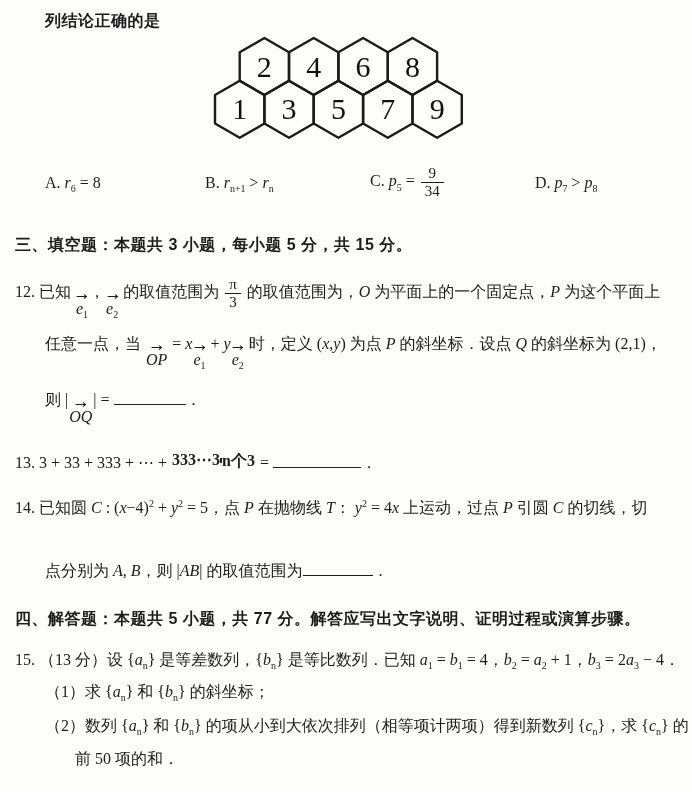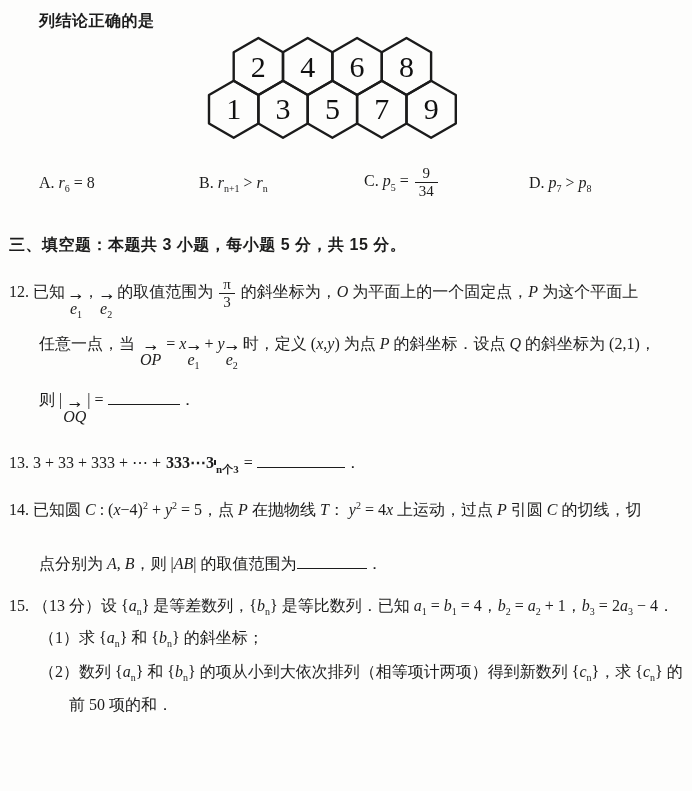--- a/index.html
+++ b/index.html
@@ -4,21 +4,21 @@
 <style>
   html, body { margin:0; padding:0; }
   body {
     width: 692px; height: 791px; overflow: hidden;
     background: #fdfdfc;
     font-family: "Liberation Serif", "DejaVu Serif", serif;
     color: #1c1c1c;
     font-size: 16px;
     line-height: 1.35;
   }
-  #doc-root { padding: 8px 14px 0 9px; }
+  #doc-root { padding: 8px 14px 0 15px; }
 
   .line { white-space: nowrap; }
   .bold { font-weight: 700; font-family: "Liberation Sans", "DejaVu Sans", sans-serif; letter-spacing: 0.5px; }
   .ind-1 { margin-left: 30px; }
   .ind-2 { margin-left: 60px; }
 
   .v { font-style: italic; }
   sub { font-size: 10px; line-height: 0; }
   sup { font-size: 10px; line-height: 0; }
 
@@ -29,21 +29,21 @@
 
   
   .frac { display: inline-flex; flex-direction: column; align-items: center; vertical-align: middle; line-height: 1.05; font-size: 15px; margin: 0 2px; }
   .frac .den { border-top: 1.5px solid #1c1c1c; padding: 1px 4px 0 4px; }
   .frac .num { padding: 0 4px; }
 
   
   .ubrace { display: inline-flex; flex-direction: row; align-items: center; vertical-align: top; line-height: 1.1; margin: 0 1px; font-weight: bold; }
   .ub-main { }
   .ub-brace { width: 92%; height: 4px; border-left: 1.2px solid #1c1c1c; border-right: 1.2px solid #1c1c1c; border-bottom: 1.2px solid #1c1c1c; border-radius: 0 0 5px 5px; }
-  .ub-label { font-size: 11px; margin-top: 12px; text-align: center; }
+  .ub-label { font-size: 16px; margin-top: 1px; text-align: center; }
 
   .blank { display: inline-block; border-bottom: 1.5px solid #1c1c1c; height: 1em; vertical-align: baseline; }
 
   
   .figure-wrap { margin: 4px 0 0 198px; }
   .figure-wrap svg { display: block; }
   .hex-cell { fill: none; stroke: #1b1b1b; stroke-width: 2.4; stroke-linejoin: round; }
   .hex-label { font-family: "Liberation Serif", "DejaVu Serif", serif; font-size: 30px; fill: #111; text-anchor: middle; }
 
   
@@ -54,21 +54,21 @@
   .option:nth-child(3) { width: 165px; }
 
   
   [data-name="intro-line"]            { margin-top: 2px; }
   [data-name="section-fillin-heading"]{ margin-top: 28px; }
   [data-name="problem-12-line-1"]     { margin-top: 22px; }
   [data-name="problem-12-line-2"]     { margin-top: 16px; }
   [data-name="problem-12-line-3"]     { margin-top: 20px; }
   [data-name="problem-13-line"]       { margin-top: 26px; }
   [data-name="problem-14-line-1"]     { margin-top: 24px; }
-  [data-name="problem-14-line-2"]     { margin-top: 32px; }
+  [data-name="problem-14-line-2"]     { margin-top: 40px; }
   [data-name="section-answer-heading"]{ margin-top: 26px; }
   [data-name="problem-15-intro"]      { margin-top: 20px; }
   [data-name="problem-15-part-1"]     { margin-top: 10px; }
   [data-name="problem-15-part-2"]     { margin-top: 13px; }
   [data-name="problem-15-part-2-cont"]{ margin-top: 11px; }
 </style>
 </head>
 <body>
 
 <div id="doc-root" data-name="exam-page">
@@ -107,21 +107,21 @@
     <div class="line bold" data-name="section-fillin-heading"><span class="t" data-name="math-text">三、填空题：本题共 3 小题，每小题 5 分，共 15 分。</span></div>
     <div class="line" data-name="problem-12-line-1"><span class="t" data-name="math-text">12. 已知 </span><span class="vec" data-name="vector">
         <span class="vec-arrow" data-name="vector-arrow-icon">→</span>
         <span data-name="vector-body"><span class="vec-body" data-name="vector-base">e</span><sub data-name="vector-subscript">1</sub></span>
       </span><span class="t" data-name="math-text">，</span><span class="vec" data-name="vector">
         <span class="vec-arrow" data-name="vector-arrow-icon">→</span>
         <span data-name="vector-body"><span class="vec-body" data-name="vector-base">e</span><sub data-name="vector-subscript">2</sub></span>
       </span><span class="t" data-name="math-text"> 的取值范围为 </span><span class="frac" data-name="fraction">
         <span class="num" data-name="fraction-numerator">π</span>
         <span class="den" data-name="fraction-denominator">3</span>
-      </span><span class="t" data-name="math-text"> 的斜坐标为，</span><span class="v" data-name="variable">O</span><span class="t" data-name="math-text"> 为平面上的一个固定点，</span><span class="v" data-name="variable">P</span><span class="t" data-name="math-text"> 为这个平面上</span></div>
+      </span><span class="t" data-name="math-text"> 的取值范围为，</span><span class="v" data-name="variable">O</span><span class="t" data-name="math-text"> 为平面上的一个固定点，</span><span class="v" data-name="variable">P</span><span class="t" data-name="math-text"> 为这个平面上</span></div>
     <div class="line ind-1" data-name="problem-12-line-2"><span class="t" data-name="math-text">任意一点，当 </span><span class="vec" data-name="vector">
         <span class="vec-arrow" data-name="vector-arrow-icon">→</span>
         <span data-name="vector-body"><span class="vec-body" data-name="vector-base">OP</span></span>
       </span><span class="t" data-name="math-text"> = </span><span class="v" data-name="variable">x</span><span class="vec" data-name="vector">
         <span class="vec-arrow" data-name="vector-arrow-icon">→</span>
         <span data-name="vector-body"><span class="vec-body" data-name="vector-base">e</span><sub data-name="vector-subscript">1</sub></span>
       </span><span class="t" data-name="math-text"> + </span><span class="v" data-name="variable">y</span><span class="vec" data-name="vector">
         <span class="vec-arrow" data-name="vector-arrow-icon">→</span>
         <span data-name="vector-body"><span class="vec-body" data-name="vector-base">e</span><sub data-name="vector-subscript">2</sub></span>
       </span><span class="t" data-name="math-text"> 时，定义 (</span><span class="v" data-name="variable">x</span><span class="t" data-name="math-text">,</span><span class="v" data-name="variable">y</span><span class="t" data-name="math-text">) 为点 </span><span class="v" data-name="variable">P</span><span class="t" data-name="math-text"> 的斜坐标．设点 </span><span class="v" data-name="variable">Q</span><span class="t" data-name="math-text"> 的斜坐标为 (2,1)，</span></div>
@@ -129,17 +129,18 @@
         <span class="vec-arrow" data-name="vector-arrow-icon">→</span>
         <span data-name="vector-body"><span class="vec-body" data-name="vector-base">OQ</span></span>
       </span><span class="t" data-name="math-text">| = </span><span class="blank" data-name="answer-blank" style="width: 72px;"></span><span class="t" data-name="math-text">．</span></div>
     <div class="line" data-name="problem-13-line"><span class="t" data-name="math-text">13. 3 + 33 + 333 + ⋯ + </span><span class="ubrace" data-name="underbrace-expression">
         <span class="ub-main" data-name="underbrace-main">333⋯3</span>
         <span class="ub-brace" data-name="underbrace-icon"></span>
         <span class="ub-label" data-name="underbrace-label">n个3</span>
       </span><span class="t" data-name="math-text"> = </span><span class="blank" data-name="answer-blank" style="width: 88px;"></span><span class="t" data-name="math-text">．</span></div>
     <div class="line" data-name="problem-14-line-1"><span class="t" data-name="math-text">14. 已知圆 </span><span class="v" data-name="variable">C</span><span class="t" data-name="math-text"> : (</span><span class="v" data-name="variable">x</span><span class="t" data-name="math-text">−4)</span><sup data-name="superscript">2</sup><span class="t" data-name="math-text"> + </span><span class="v" data-name="variable">y</span><sup data-name="superscript">2</sup><span class="t" data-name="math-text"> = 5，点 </span><span class="v" data-name="variable">P</span><span class="t" data-name="math-text"> 在抛物线 </span><span class="v" data-name="variable">T</span><span class="t" data-name="math-text">： </span><span class="v" data-name="variable">y</span><sup data-name="superscript">2</sup><span class="t" data-name="math-text"> = 4</span><span class="v" data-name="variable">x</span><span class="t" data-name="math-text"> 上运动，过点 </span><span class="v" data-name="variable">P</span><span class="t" data-name="math-text"> 引圆 </span><span class="v" data-name="variable">C</span><span class="t" data-name="math-text"> 的切线，切</span></div>
     <div class="line ind-1" data-name="problem-14-line-2"><span class="t" data-name="math-text">点分别为 </span><span class="v" data-name="variable">A</span><span class="t" data-name="math-text">, </span><span class="v" data-name="variable">B</span><span class="t" data-name="math-text">，则 |</span><span class="v" data-name="variable">AB</span><span class="t" data-name="math-text">| 的取值范围为</span><span class="blank" data-name="answer-blank" style="width: 70px;"></span><span class="t" data-name="math-text">．</span></div>
+    <div class="line bold" data-name="section-answer-heading"><span class="t" data-name="math-text">四、解答题：本题共 5 小题，共 77 分。解答应写出文字说明、证明过程或演算步骤。</span></div>
     <div class="line" data-name="problem-15-intro"><span class="t" data-name="math-text">15. （13 分）设 {</span><span class="v" data-name="variable">a</span><sub data-name="subscript">n</sub><span class="t" data-name="math-text">} 是等差数列，{</span><span class="v" data-name="variable">b</span><sub data-name="subscript">n</sub><span class="t" data-name="math-text">} 是等比数列．已知 </span><span class="v" data-name="variable">a</span><sub data-name="subscript">1</sub><span class="t" data-name="math-text"> = </span><span class="v" data-name="variable">b</span><sub data-name="subscript">1</sub><span class="t" data-name="math-text"> = 4，</span><span class="v" data-name="variable">b</span><sub data-name="subscript">2</sub><span class="t" data-name="math-text"> = </span><span class="v" data-name="variable">a</span><sub data-name="subscript">2</sub><span class="t" data-name="math-text"> + 1，</span><span class="v" data-name="variable">b</span><sub data-name="subscript">3</sub><span class="t" data-name="math-text"> = 2</span><span class="v" data-name="variable">a</span><sub data-name="subscript">3</sub><span class="t" data-name="math-text"> − 4．</span></div>
     <div class="line ind-1" data-name="problem-15-part-1"><span class="t" data-name="math-text">（1）求 {</span><span class="v" data-name="variable">a</span><sub data-name="subscript">n</sub><span class="t" data-name="math-text">} 和 {</span><span class="v" data-name="variable">b</span><sub data-name="subscript">n</sub><span class="t" data-name="math-text">} 的斜坐标；</span></div>
     <div class="line ind-1" data-name="problem-15-part-2"><span class="t" data-name="math-text">（2）数列 {</span><span class="v" data-name="variable">a</span><sub data-name="subscript">n</sub><span class="t" data-name="math-text">} 和 {</span><span class="v" data-name="variable">b</span><sub data-name="subscript">n</sub><span class="t" data-name="math-text">} 的项从小到大依次排列（相等项计两项）得到新数列 {</span><span class="v" data-name="variable">c</span><sub data-name="subscript">n</sub><span class="t" data-name="math-text">}，求 {</span><span class="v" data-name="variable">c</span><sub data-name="subscript">n</sub><span class="t" data-name="math-text">} 的</span></div>
     <div class="line ind-2" data-name="problem-15-part-2-cont"><span class="t" data-name="math-text">前 50 项的和．</span></div>
   </div>
 
 </body></html>

